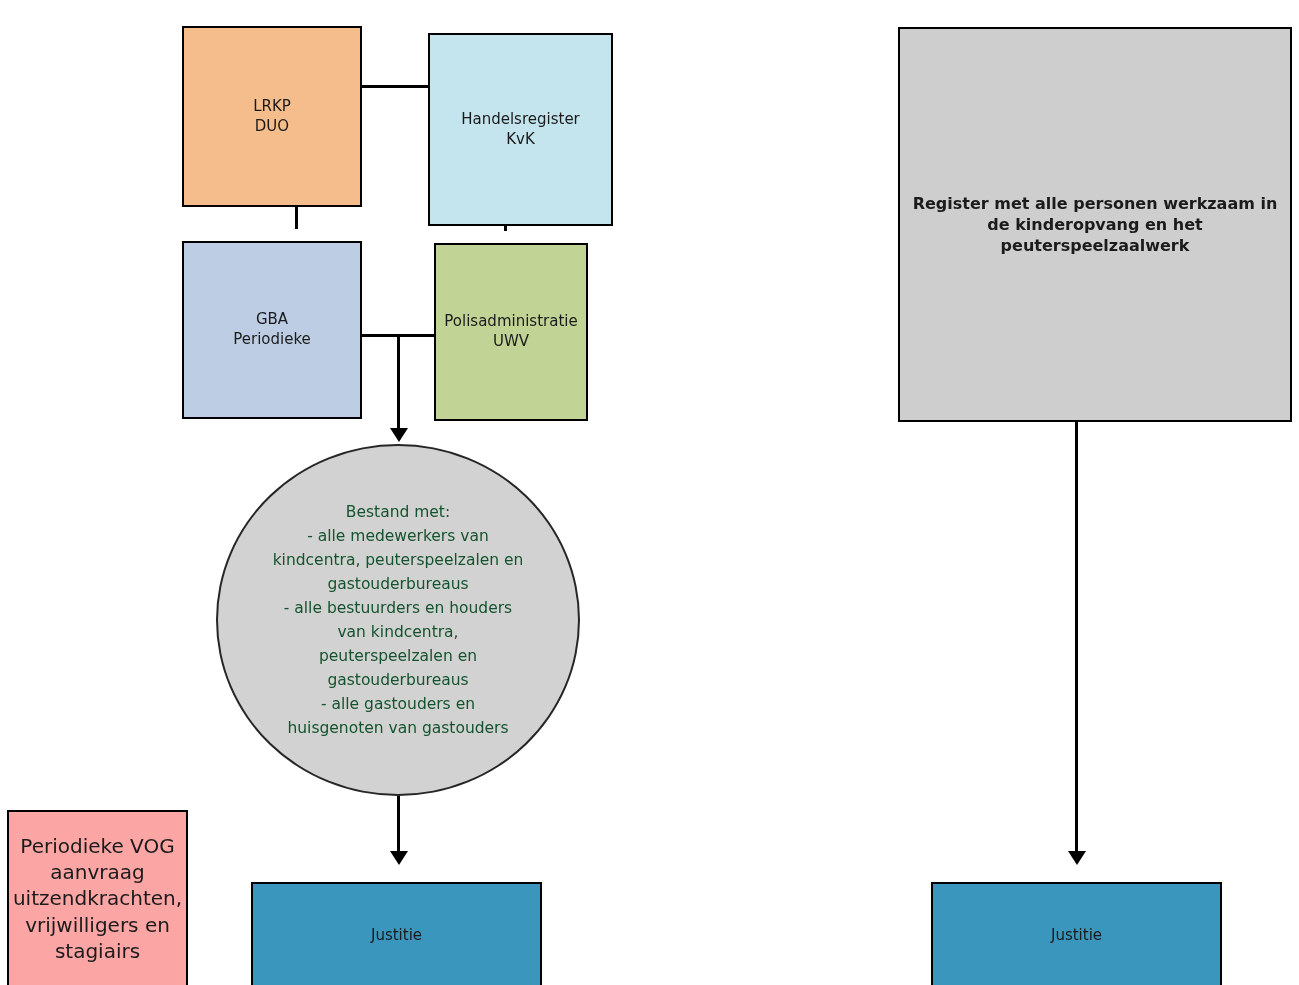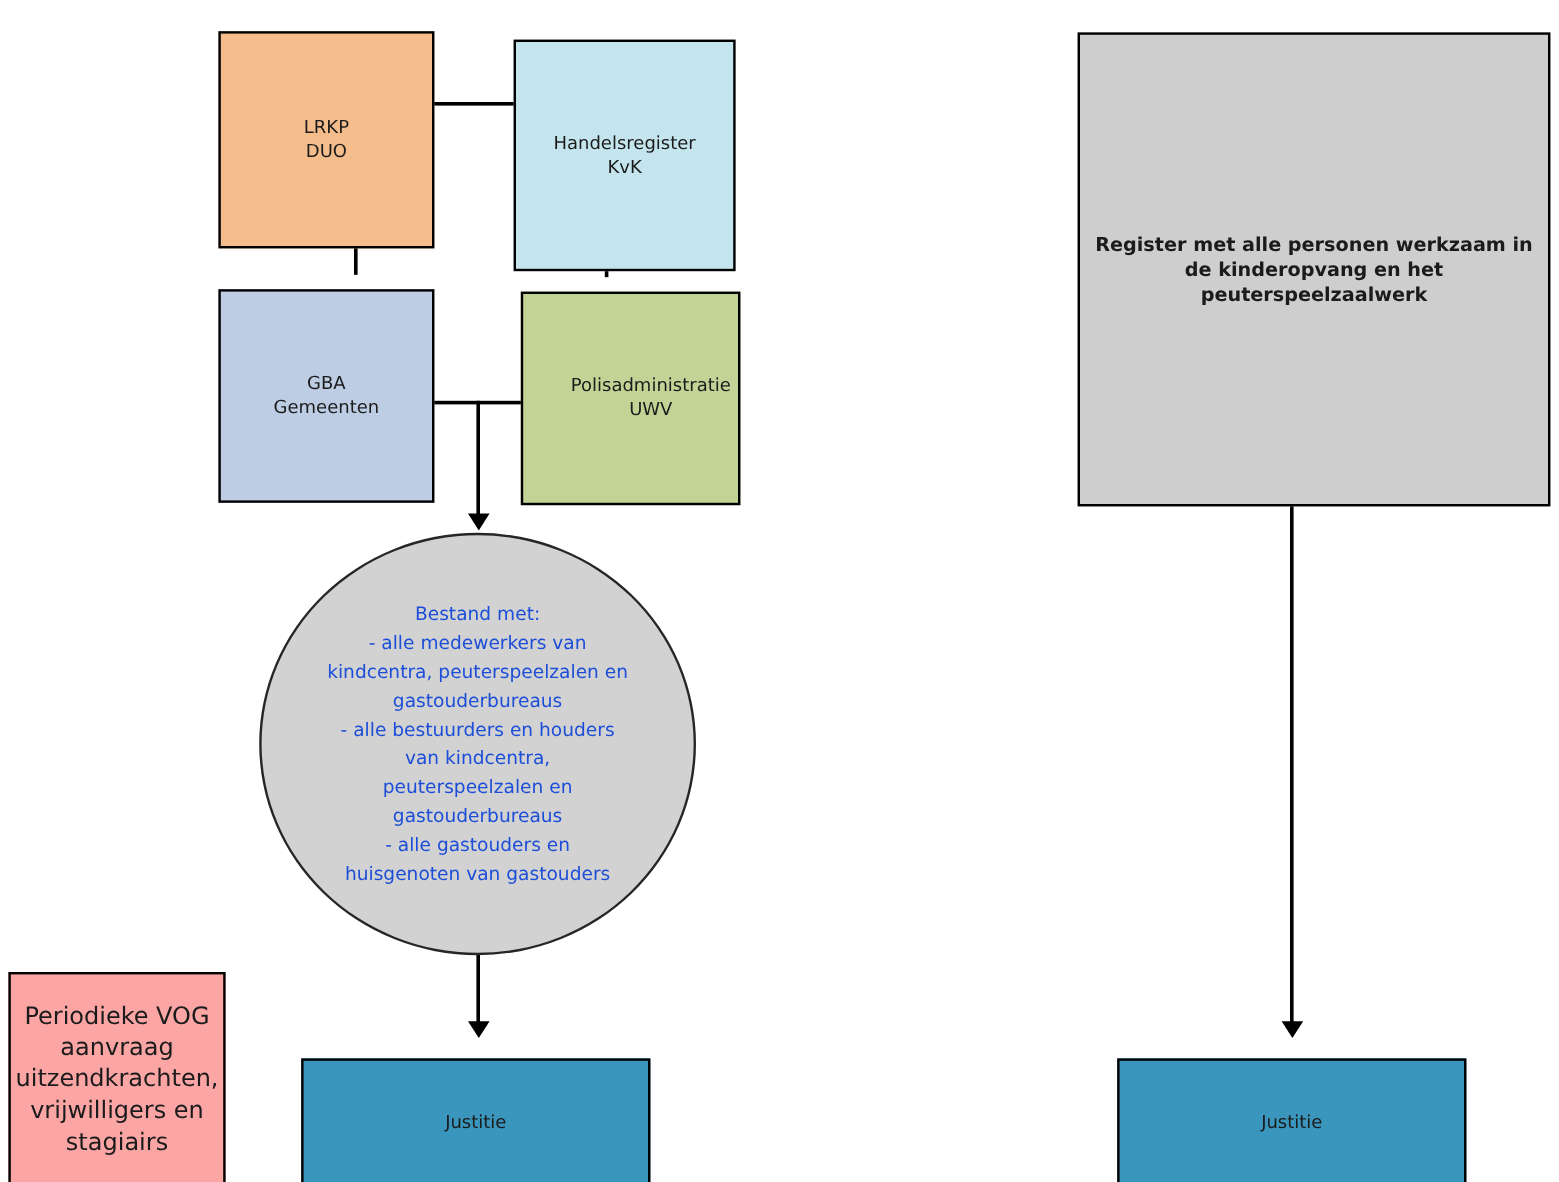--- a/index.html
+++ b/index.html
@@ -45,23 +45,22 @@
   }
   #node-kvk {
     left: 428px; top: 19px; width: 185px; height: 193px;
     background: #c5e5ee;
   }
   #node-gba {
     left: 182px; top: 227px; width: 180px; height: 178px;
     background: #bccde4;
   }
   #node-uwv {
-    left: 434px; top: 229px; width: 183px; height: 178px;
+    left: 434px; top: 229px; width: 154px; height: 178px;
     background: #c2d396;
-    justify-content: flex-end;
   }
   #node-vog {
     left: 7px; top: 796px; width: 181px; height: 177px;
     background: #fca5a5;
     font-size: 20px;
   }
   #node-justitie-left {
     left: 251px; top: 868px; width: 291px; height: 107px;
     background: #3a96bd;
   }
@@ -82,21 +81,21 @@
     left: 216px; top: 444px;
     width: 364px; height: 352px;
     box-sizing: border-box;
     border: 2px solid #262626;
     border-radius: 50%;
     background: #d2d2d2;
     display: flex;
     align-items: center;
     justify-content: center;
     text-align: center;
-    color: #1d4ed8;
+    color: #14532d;
     font-size: 15.5px;
     line-height: 1.55;
     z-index: 3;
   }
   #node-bestand .label {
     display: block;
     white-space: pre-line;
     padding: 0 4px;
   }
 
@@ -145,21 +144,21 @@
 DUO</span>
   </div>
 
   <div class="node" id="node-kvk">
     <span class="label">Handelsregister
 KvK</span>
   </div>
 
   <div class="node" id="node-gba">
     <span class="label">GBA
-Gemeenten</span>
+Periodieke</span>
   </div>
 
   <div class="node" id="node-uwv">
     <span class="label">Polisadministratie
 UWV</span>
   </div>
 
   <div id="node-bestand">
     <span class="label">Bestand met:
 -  alle medewerkers van

